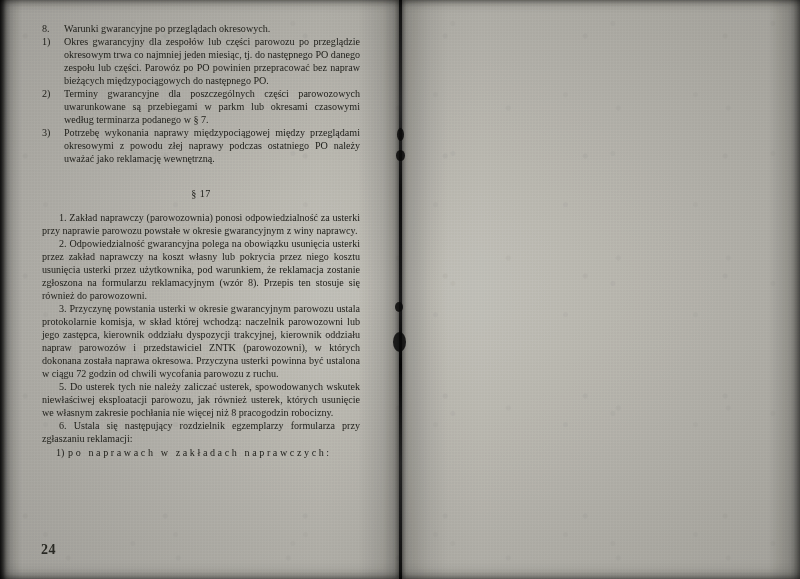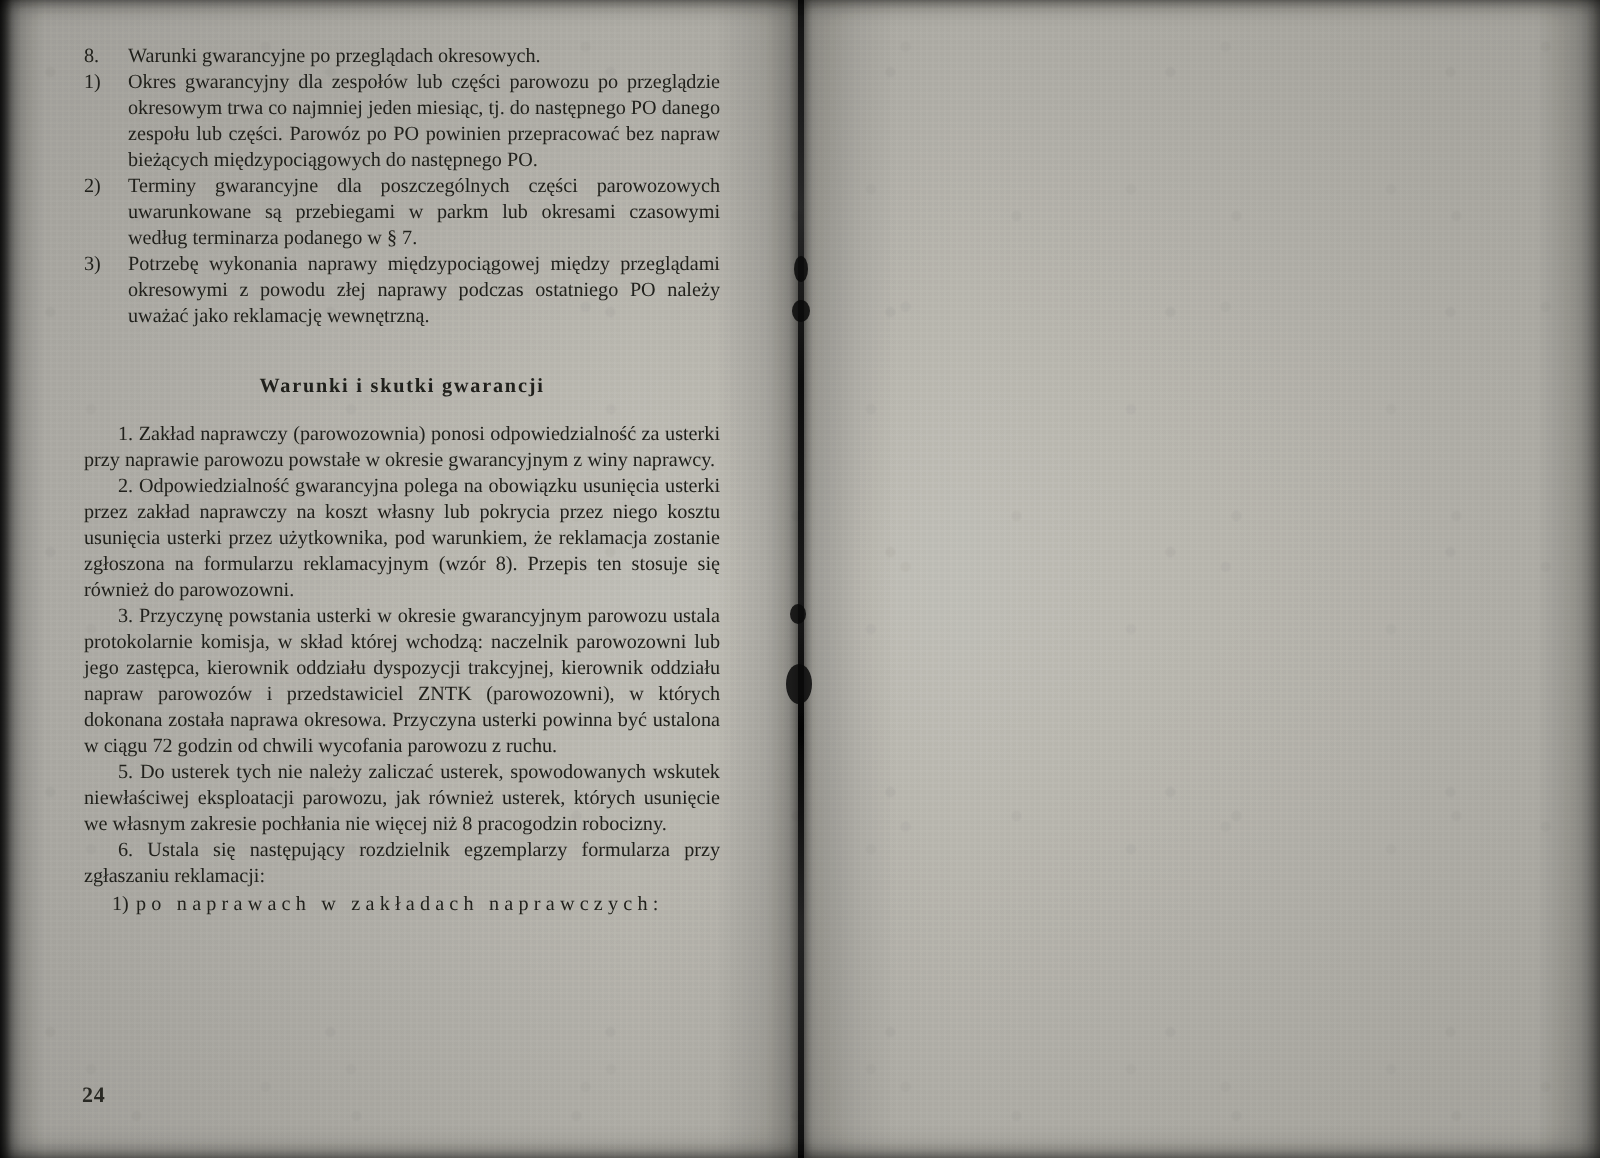--- a/index.html
+++ b/index.html
@@ -77,21 +77,21 @@
   
   .item{position:relative;padding-left:22px;text-indent:0;}
   .item > .mk{position:absolute;left:0;top:0;width:19px;text-align:left;}
 
   .center{text-align:center;text-indent:0;}
   .hdr{font-weight:bold;letter-spacing:.9px;}
   .sec{letter-spacing:.5px;}
   .sp{letter-spacing:2.6px;}
 
   .folio{
-    position:absolute;font-size:11px;color:#2c2c27;letter-spacing:.4px;font-weight:bold;
+    position:absolute;font-size:14px;color:#2c2c27;letter-spacing:.4px;font-weight:bold;
   }
   #folio-left{left:41px;top:542px;}
 
   
   .ink{filter:blur(.18px);}
 </style>
 </head>
 <body>
 
 <div id="scan">
@@ -103,21 +103,21 @@
 
       <p class="item"><span class="mk">1)</span><span>Okres gwarancyjny dla zespołów lub części parowozu po przeglądzie okresowym trwa co najmniej jeden miesiąc, tj. do następnego PO danego zespołu lub części. Parowóz po PO powinien przepracować bez napraw bieżących międzypociągowych do następnego PO.</span></p>
 
       <p class="item"><span class="mk">2)</span><span>Terminy gwarancyjne dla poszczególnych części parowozowych uwarunkowane są przebiegami w parkm lub okresami czasowymi według terminarza podanego w § 7.</span></p>
 
       <p class="item"><span class="mk">3)</span><span>Potrzebę wykonania naprawy międzypociągowej między przeglądami okresowymi z powodu złej naprawy podczas ostatniego PO należy uważać jako reklamację wewnętrzną.</span></p>
 
       <div class="blank"></div>
       <div class="blank"></div>
 
-      <p class="center hdr">Warunki i skutki gwarancji</p>
+      <p class="center sec">§ 17</p>
 
       <div class="blank"></div>
 
       <p class="para"><span>1.</span>&nbsp;<span>Zakład naprawczy (parowozownia) ponosi odpowiedzialność za usterki przy naprawie parowozu powstałe w okresie gwarancyjnym z winy naprawcy.</span></p>
 
       <p class="para"><span>2.</span>&nbsp;<span>Odpowiedzialność gwarancyjna polega na obowiązku usunięcia usterki przez zakład naprawczy na koszt własny lub pokrycia przez niego kosztu usunięcia usterki przez użytkownika, pod warunkiem, że reklamacja zostanie zgłoszona na formularzu reklamacyjnym (wzór 8). Przepis ten stosuje się również do parowozowni.</span></p>
 
       <p class="para"><span>3.</span>&nbsp;<span>Przyczynę powstania usterki w okresie gwarancyjnym parowozu ustala protokolarnie komisja, w skład której wchodzą: naczelnik parowozowni lub jego zastępca, kierownik oddziału dyspozycji trakcyjnej, kierownik oddziału napraw parowozów i przedstawiciel ZNTK (parowozowni), w których dokonana została naprawa okresowa. Przyczyna usterki powinna być ustalona w ciągu 72 godzin od chwili wycofania parowozu z ruchu.</span></p>
 
 

